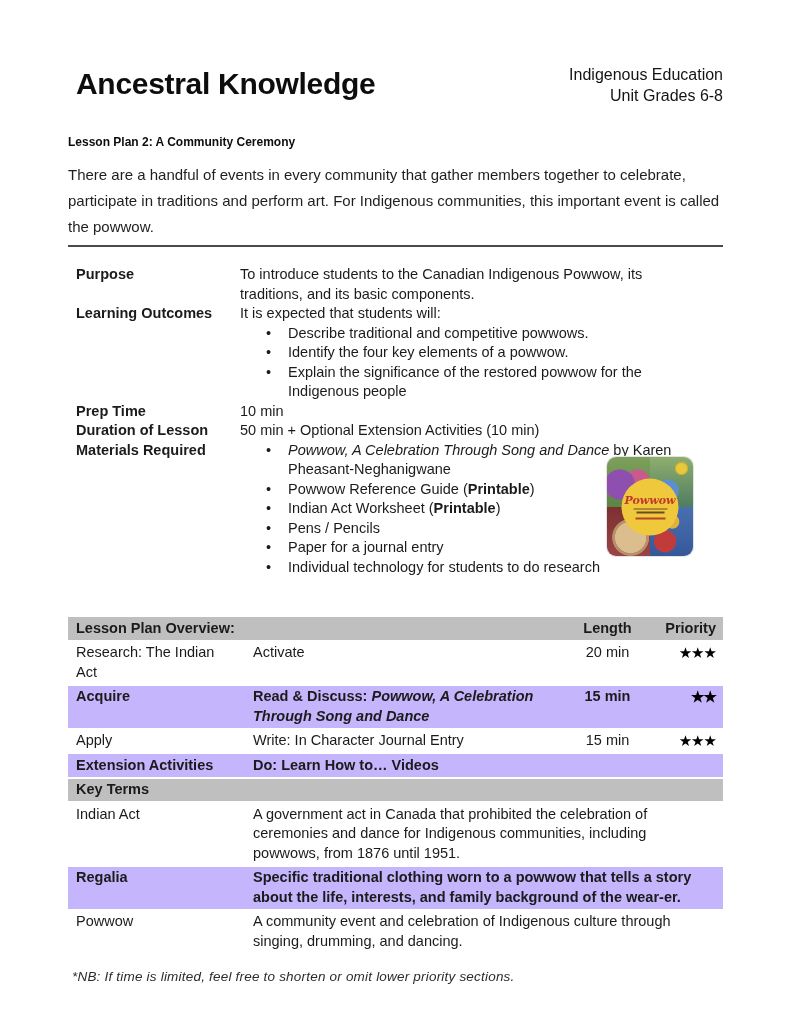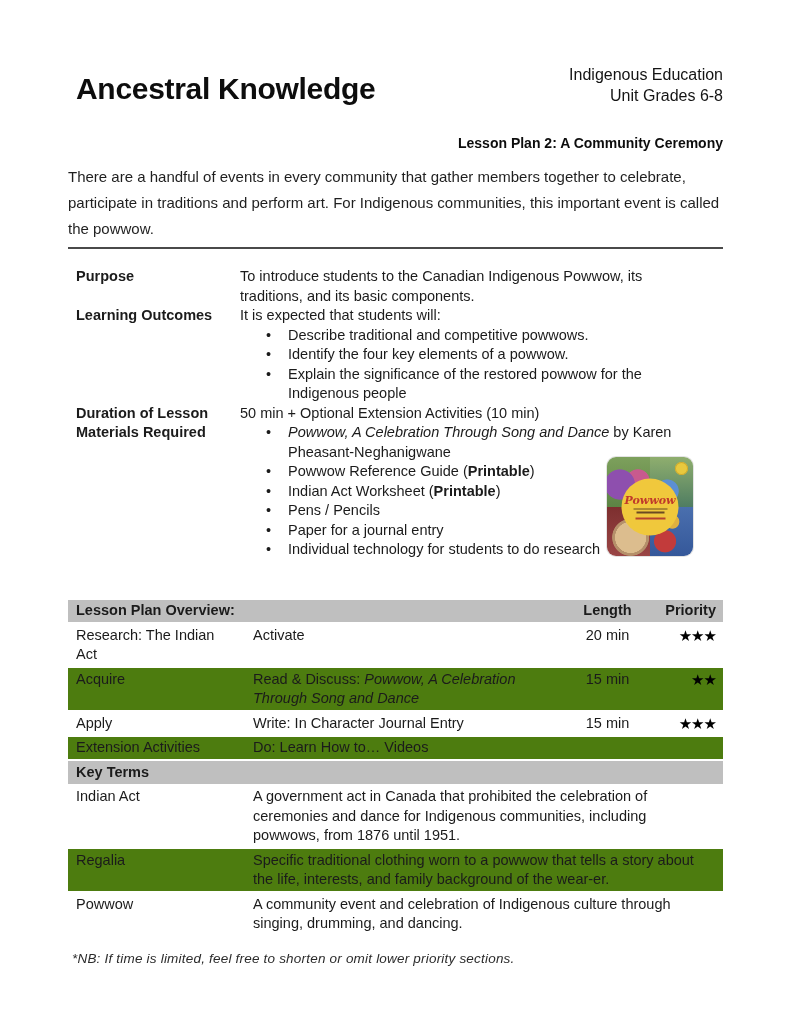--- a/index.html
+++ b/index.html
@@ -8,30 +8,30 @@
   .page {
     position: relative;
     width: 791px; height: 1024px;
     margin: 0 auto;
     background: #ffffff;
     padding: 0 68px;
     overflow: hidden;
   }
   
   .doc-header {
-    display: flex; justify-content: space-between; align-items: flex-end;
+    display: flex; justify-content: space-between; align-items: center;
     padding-top: 62px;
   }
   .doc-title {
     font-size: 30px; font-weight: 800; letter-spacing: -0.3px;
     color: #0d0d0d; padding-left: 8px;
   }
   .unit-info { text-align: right; font-size: 16px; line-height: 21px; color: #141414; padding-top: 2px; }
   
-  .lesson-heading { font-size: 14px; font-weight: 700; color: #0d0d0d; margin-top: 29px; text-align: right; }
+  .lesson-heading { font-size: 12px; font-weight: 700; color: #0d0d0d; margin-top: 29px; }
   
   .intro {
     margin-top: 13px; font-size: 15px; line-height: 26px; color: #1f1f1f;
     padding-bottom: 5px; border-bottom: 2px solid #4a4a4a;
   }
   
   .details { margin-top: 18px; font-size: 14.5px; line-height: 19.5px; }
   .drow { display: flex; }
   .dlabel { width: 172px; flex: 0 0 172px; font-weight: 700; padding-left: 8px; }
   .dval { flex: 1 1 auto; max-width: 440px; }
@@ -79,21 +79,21 @@
   .cover-line { height: 1.5px; background: #6b4a22; }
   .cover-line.l1 { width: 34px; }
   .cover-line.l2 { width: 28px; }
   .cover-line.red { width: 30px; background: #b5432e; height: 2px; margin-top: 2px; }
   
   .otable { margin-top: 40px; font-size: 14.5px; line-height: 19.5px; }
   .orow { display: grid; grid-template-columns: 177px 325px 75px 78px; border-bottom: 2px solid #ffffff; }
   .orow-head { display: grid; grid-template-columns: 502px 75px 78px; border-bottom: 2px solid #ffffff; }
   .trow { display: grid; grid-template-columns: 177px 1fr; border-bottom: 2px solid #ffffff; }
   .section-head { background: #bfbfbf; font-weight: 700; }
-  .shade { background: #4d7c0f; }
+  .shade { background: #c4b5fd; font-weight: bold; }
   .cell { padding: 1.5px 8px; }
   .c-len { text-align: center; padding: 1.5px 2px; }
   .c-pri { text-align: right; padding: 1.5px 7px; }
   .stars { font-size: 15px; letter-spacing: -1px; color: #000; }
   .head-label { font-weight: 700; }
   
   .footnote {
     margin-top: 14px; font-style: italic; font-size: 13.5px; color: #2b2b2b;
     letter-spacing: 0.2px; padding-left: 4px;
   }
@@ -123,20 +123,24 @@
     <div class="drow">
       <div class="dlabel">Learning Outcomes</div>
       <div class="dval">
         <div>It is expected that students will:</div>
         <ul class="blist">
           <li>Describe traditional and competitive powwows.</li>
           <li>Identify the four key elements of a powwow.</li>
           <li>Explain the significance of the restored powwow for the Indigenous people</li>
         </ul>
       </div>
+    </div>
+    <div class="drow">
+      <div class="dlabel">Prep Time</div>
+      <div class="dval">10 min</div>
     </div>
     <div class="drow">
       <div class="dlabel">Duration of Lesson</div>
       <div class="dval">50 min + Optional Extension Activities (10 min)</div>
     </div>
     <div class="drow">
       <div class="dlabel">Materials Required</div>
       <div class="dval">
         <ul class="blist">
           <li><span style="font-style: italic;">Powwow, A Celebration Through Song and Dance</span><span> by Karen Pheasant-Neghanigwane</span></li>

